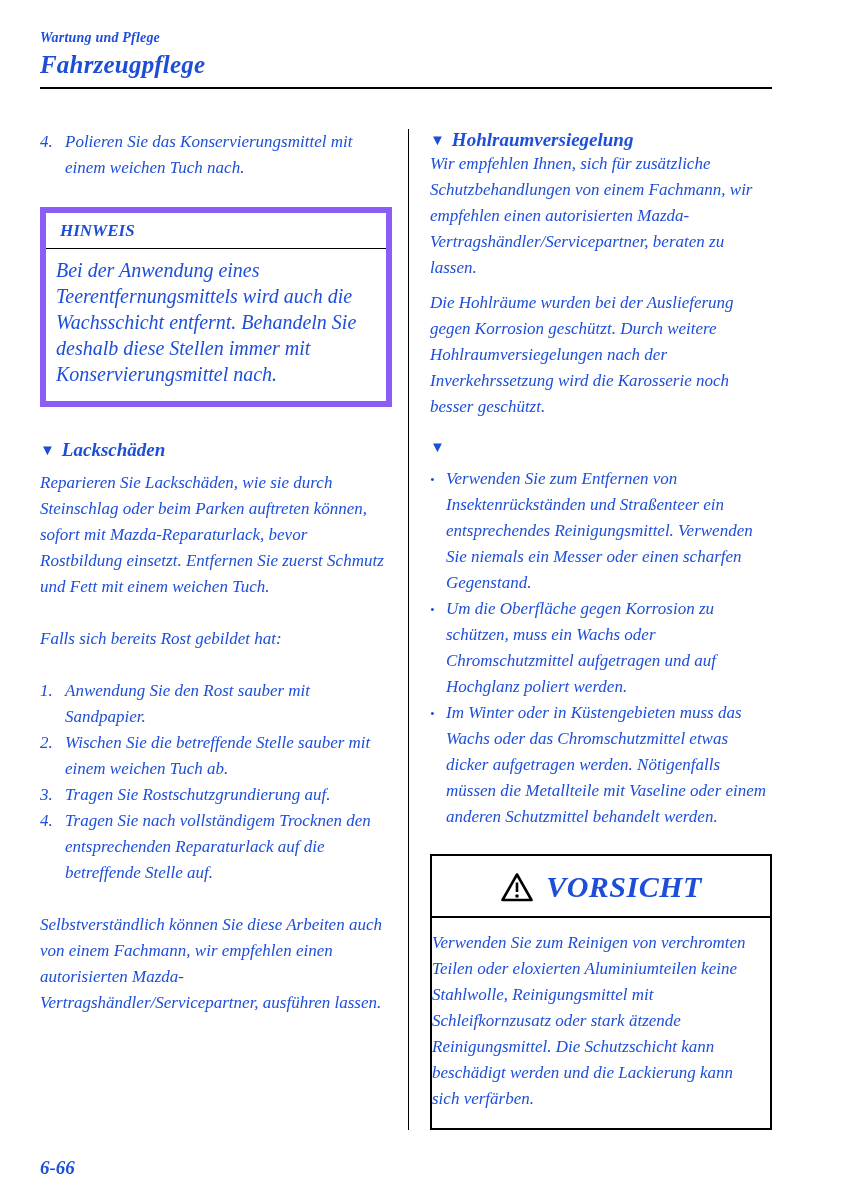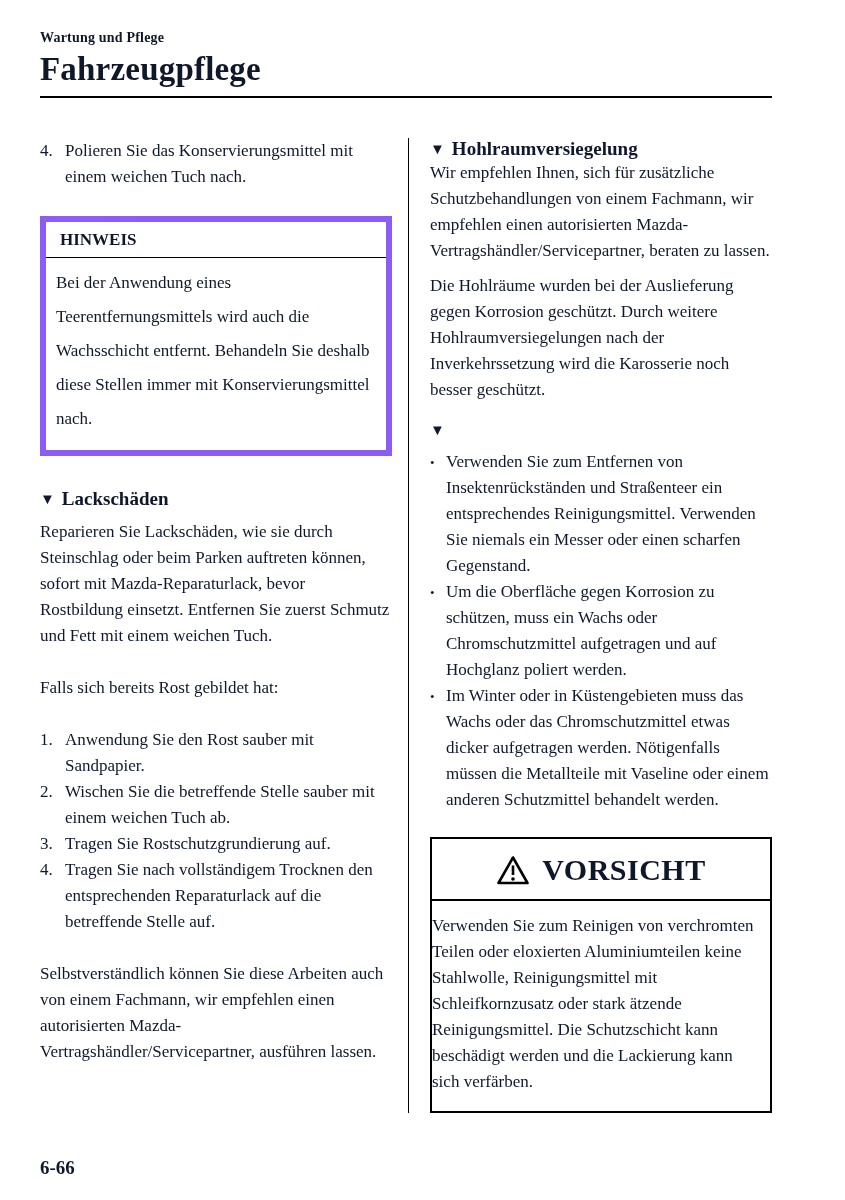--- a/index.html
+++ b/index.html
@@ -2,33 +2,34 @@
 <html><head>
 <meta charset="utf-8">
 <style>
   * { margin: 0; padding: 0; box-sizing: border-box; }
   html, body { background: #ffffff; }
   .page {
     position: relative;
     width: 845px;
     height: 1200px;
     background: #ffffff;
-    color: #0f172a;
+    color: #1d4ed8;
     font-family: "Liberation Serif", "DejaVu Serif", serif;
     padding: 30px 73px 0 40px;
     overflow: hidden;
+    font-style: italic;
   }
   
   .eyebrow {
     font-size: 14px;
     font-weight: bold;
     letter-spacing: 0.2px;
   }
   .page-title {
-    font-size: 33px;
+    font-size: 25px;
     font-weight: bold;
     margin-top: 5px;
     letter-spacing: 0.2px;
   }
   .header-rule {
     margin-top: 8px;
     border-top: 2px solid #000;
     height: 0;
   }
   
@@ -73,22 +74,22 @@
     margin-top: 26px;
     border: 6px solid #8b5cf6;
   }
   .note-title {
     font-size: 17px;
     font-weight: bold;
     padding: 8px 14px 7px 14px;
   }
   .note-divider { border-top: 1px solid #000; height: 0; }
   .note-body {
-    font-size: 17px;
-    line-height: 34px;
+    font-size: 20px;
+    line-height: 26px;
     padding: 8px 14px 14px 10px;
   }
 
   
   .section-heading {
     display: flex;
     align-items: baseline;
     font-size: 19px;
     font-weight: bold;
     margin-top: 32px;

